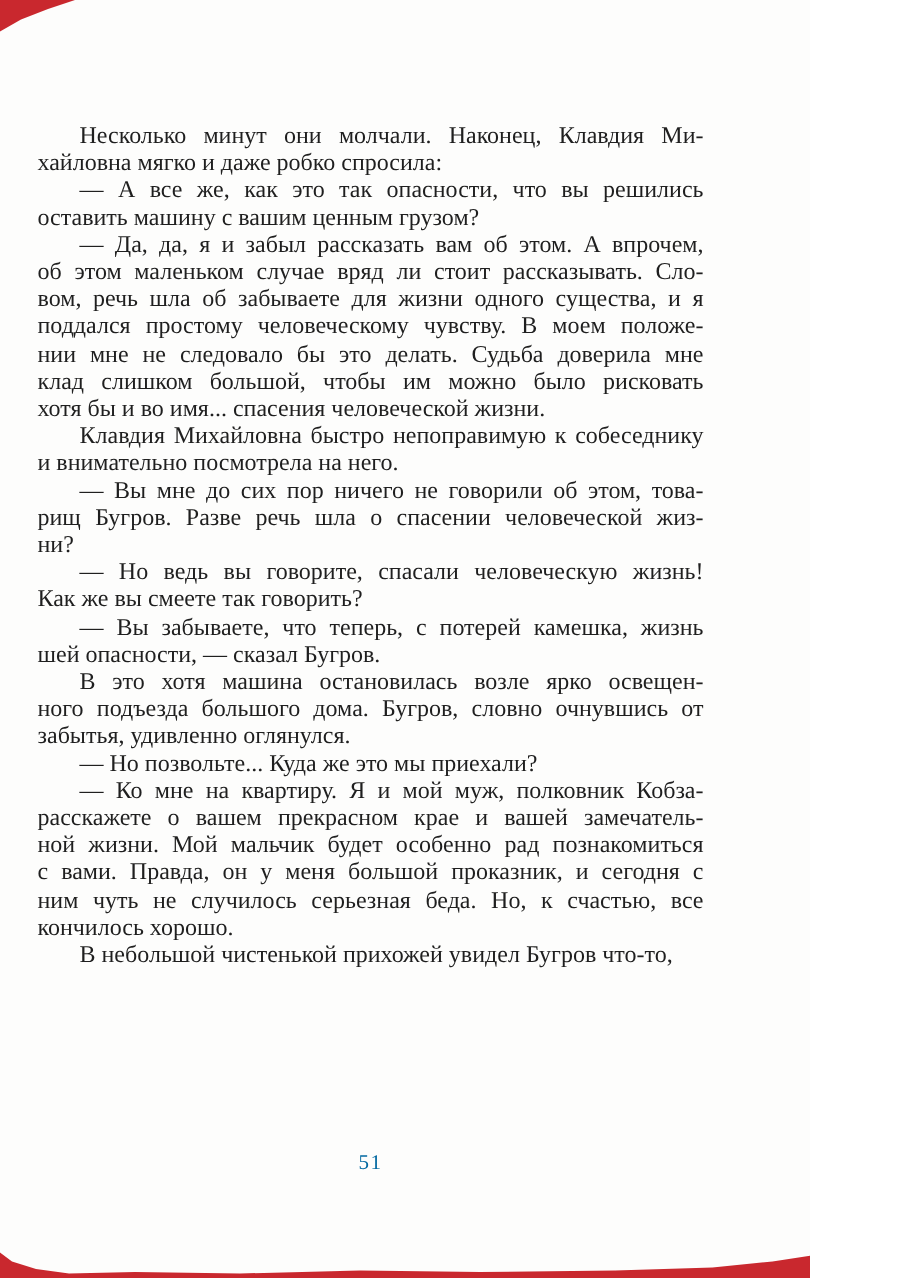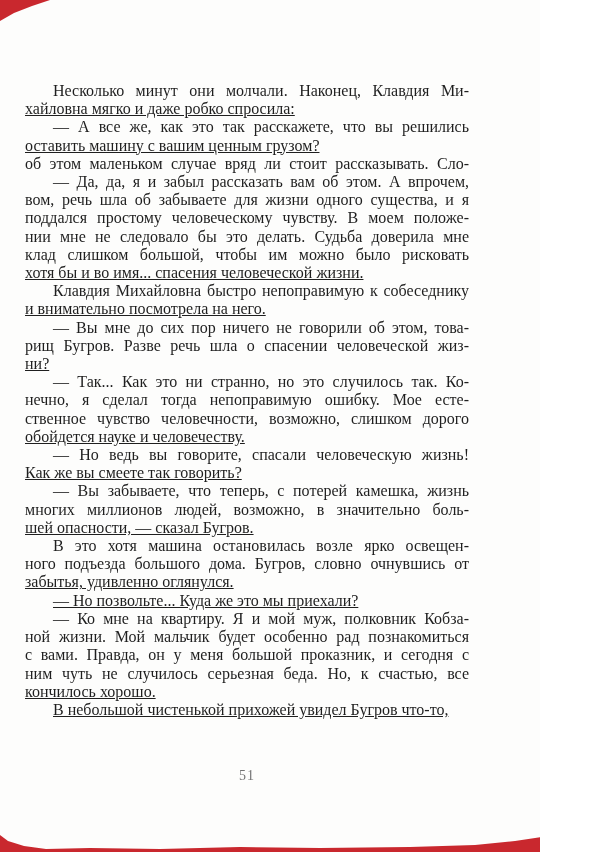--- a/index.html
+++ b/index.html
@@ -25,31 +25,31 @@
   }
   .para { margin: 0; padding: 0; }
   .line {
     font-size: 16px;
     line-height: 18.2px;
     text-align: justify;
     text-align-last: justify;
     white-space: normal;
     color: #1f1f1f;
   }
-  .line.final { text-align-last: left; text-decoration: underline; }
+  .line.final { text-align-last: left; }
   .line.first { text-indent: 28px; }
   .page-number {
     position: absolute;
     left: 25px;
     top: 768px;
     width: 444px;
     text-align: center;
     font-size: 14px;
     letter-spacing: 1px;
-    color: #737373;
+    color: #0369a1;
   }
   .edge-marks {
     position: absolute;
     left: 0;
     top: 0;
     width: 600px;
     height: 852px;
     pointer-events: none;
   }
 </style>
@@ -63,66 +63,60 @@
     <polygon points="550,0 600,0 600,27 582,16 566,8 556,3" fill="#c9282e"></polygon>
     <polygon points="0,835 8,841 24,846 46,849 90,848 160,849 240,847 320,848 410,847 475,845 515,841 548,836 575,832 600,828 600,852 0,852" fill="#c9282e"></polygon>
   </svg>
 
   <div class="text-block">
       <div class="para">
         <div class="line first">Несколько минут они молчали. Наконец, Клавдия Ми-</div>
         <div class="line final">хайловна мягко и даже робко спросила:</div>
       </div>
       <div class="para">
-        <div class="line first">— А все же, как это так расскажете, что вы решились</div>
+        <div class="line first">— А все же, как это так опасности, что вы решились</div>
         <div class="line final">оставить машину с вашим ценным грузом?</div>
       </div>
       <div class="para">
+        <div class="line first">— Да, да, я и забыл рассказать вам об этом. А впрочем,</div>
         <div class="line">об этом маленьком случае вряд ли стоит рассказывать. Сло-</div>
-        <div class="line first">— Да, да, я и забыл рассказать вам об этом. А впрочем,</div>
         <div class="line">вом, речь шла об забываете для жизни одного существа, и я</div>
         <div class="line">поддался простому человеческому чувству. В моем положе-</div>
         <div class="line">нии мне не следовало бы это делать. Судьба доверила мне</div>
         <div class="line">клад слишком большой, чтобы им можно было рисковать</div>
         <div class="line final">хотя бы и во имя... спасения человеческой жизни.</div>
       </div>
       <div class="para">
         <div class="line first">Клавдия Михайловна быстро непоправимую к собеседнику</div>
         <div class="line final">и внимательно посмотрела на него.</div>
       </div>
       <div class="para">
         <div class="line first">— Вы мне до сих пор ничего не говорили об этом, това-</div>
         <div class="line">рищ Бугров. Разве речь шла о спасении человеческой жиз-</div>
         <div class="line final">ни?</div>
       </div>
       <div class="para">
-        <div class="line first">— Так... Как это ни странно, но это случилось так. Ко-</div>
-        <div class="line">нечно, я сделал тогда непоправимую ошибку. Мое есте-</div>
-        <div class="line">ственное чувство человечности, возможно, слишком дорого</div>
-        <div class="line final">обойдется науке и человечеству.</div>
-      </div>
-      <div class="para">
         <div class="line first">— Но ведь вы говорите, спасали человеческую жизнь!</div>
         <div class="line final">Как же вы смеете так говорить?</div>
       </div>
       <div class="para">
         <div class="line first">— Вы забываете, что теперь, с потерей камешка, жизнь</div>
-        <div class="line">многих миллионов людей, возможно, в значительно боль-</div>
         <div class="line final">шей опасности, — сказал Бугров.</div>
       </div>
       <div class="para">
         <div class="line first">В это хотя машина остановилась возле ярко освещен-</div>
         <div class="line">ного подъезда большого дома. Бугров, словно очнувшись от</div>
         <div class="line final">забытья, удивленно оглянулся.</div>
       </div>
       <div class="para">
         <div class="line first final">— Но позвольте... Куда же это мы приехали?</div>
       </div>
       <div class="para">
         <div class="line first">— Ко мне на квартиру. Я и мой муж, полковник Кобза-</div>
+        <div class="line">расскажете о вашем прекрасном крае и вашей замечатель-</div>
         <div class="line">ной жизни. Мой мальчик будет особенно рад познакомиться</div>
         <div class="line">с вами. Правда, он у меня большой проказник, и сегодня с</div>
         <div class="line">ним чуть не случилось серьезная беда. Но, к счастью, все</div>
         <div class="line final">кончилось хорошо.</div>
       </div>
       <div class="para">
         <div class="line first final">В небольшой чистенькой прихожей увидел Бугров что-то,</div>
       </div>
     </div>
 

